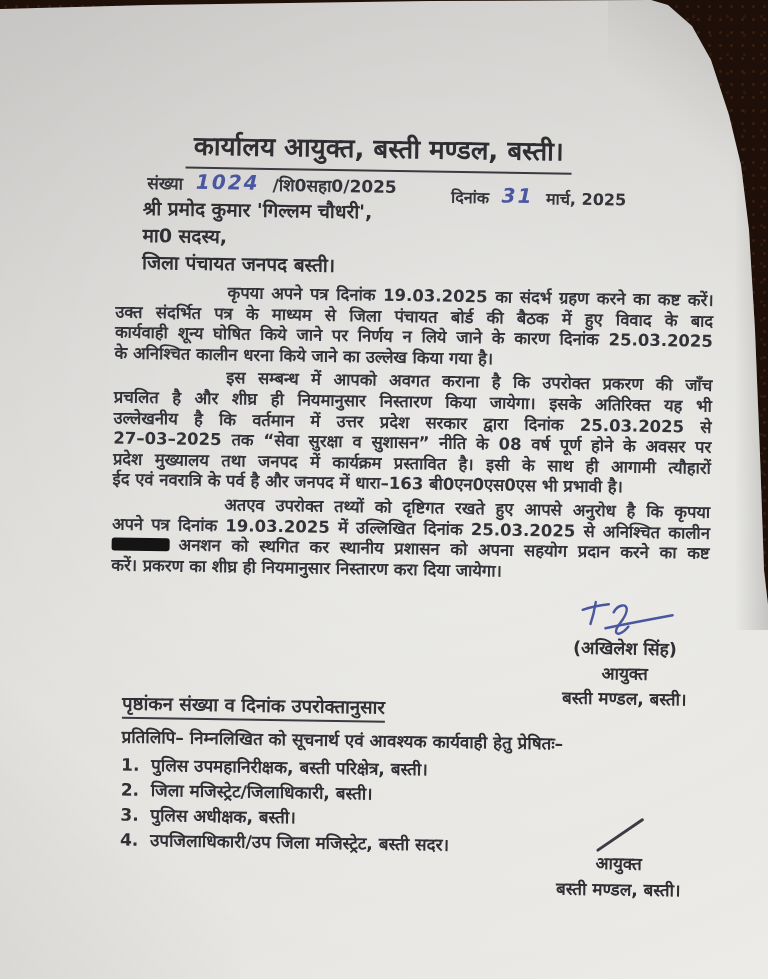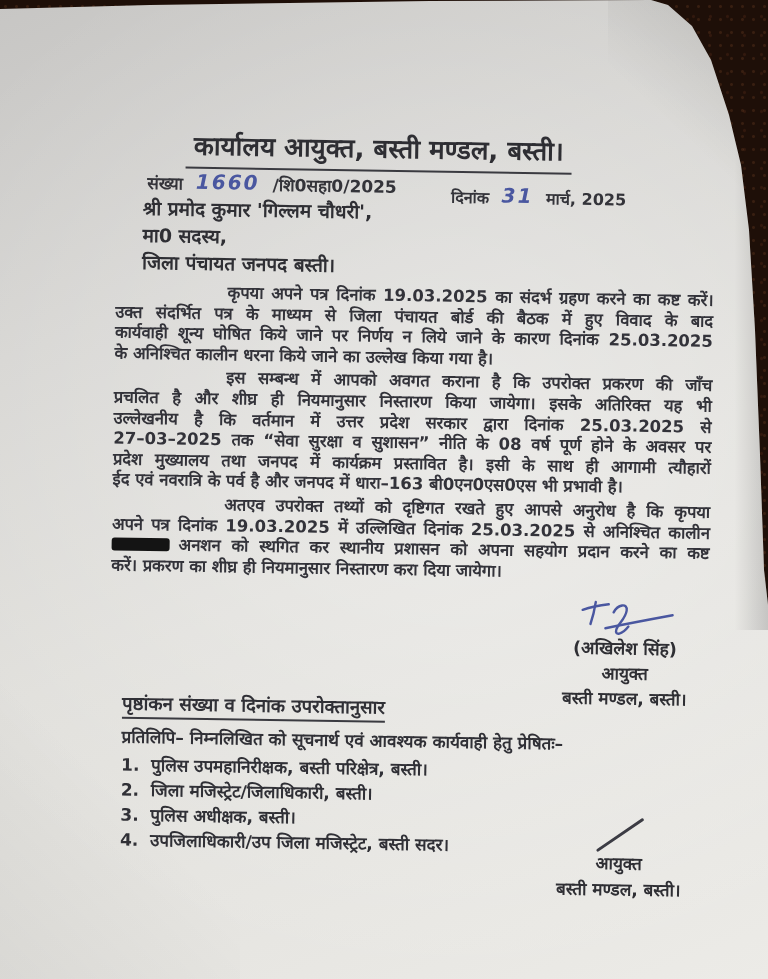--- a/index.html
+++ b/index.html
@@ -71,21 +71,21 @@
   <div class="fold-shadow"></div>
   <div class="edge-shadow"></div>
   <div class="corner-shade"></div>
 
   <div class="content">
 
     <h1 class="title">कार्यालय आयुक्त, बस्ती मण्डल, बस्ती।</h1>
 
     <div class="ref-number">
       <span>संख्या</span>
-      <span class="hw">1660</span>
+      <span class="hw">1024</span>
       <span>/शि0सहा0/2025</span>
     </div>
 
     <div class="ref-date">
       <span>दिनांक</span>
       <span class="hw">31</span>
       <span>मार्च, 2025</span>
     </div>
 
     <div class="addressee">

